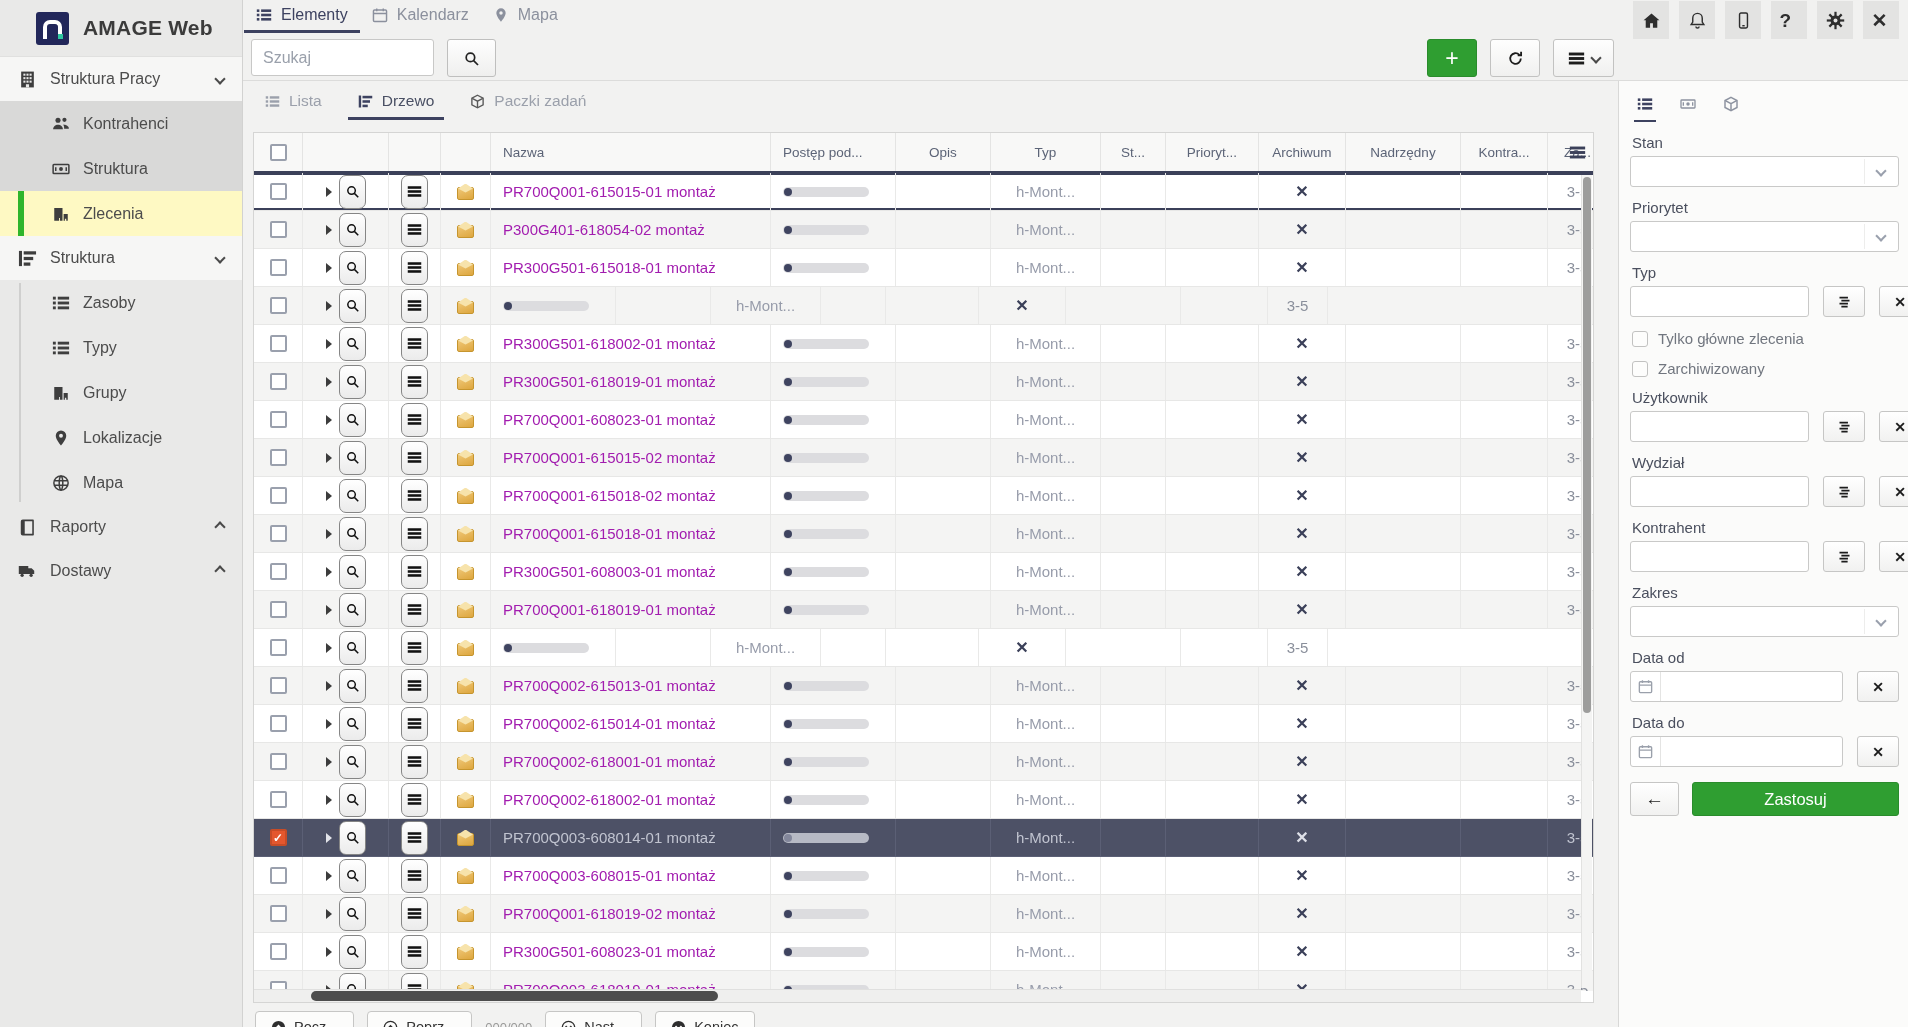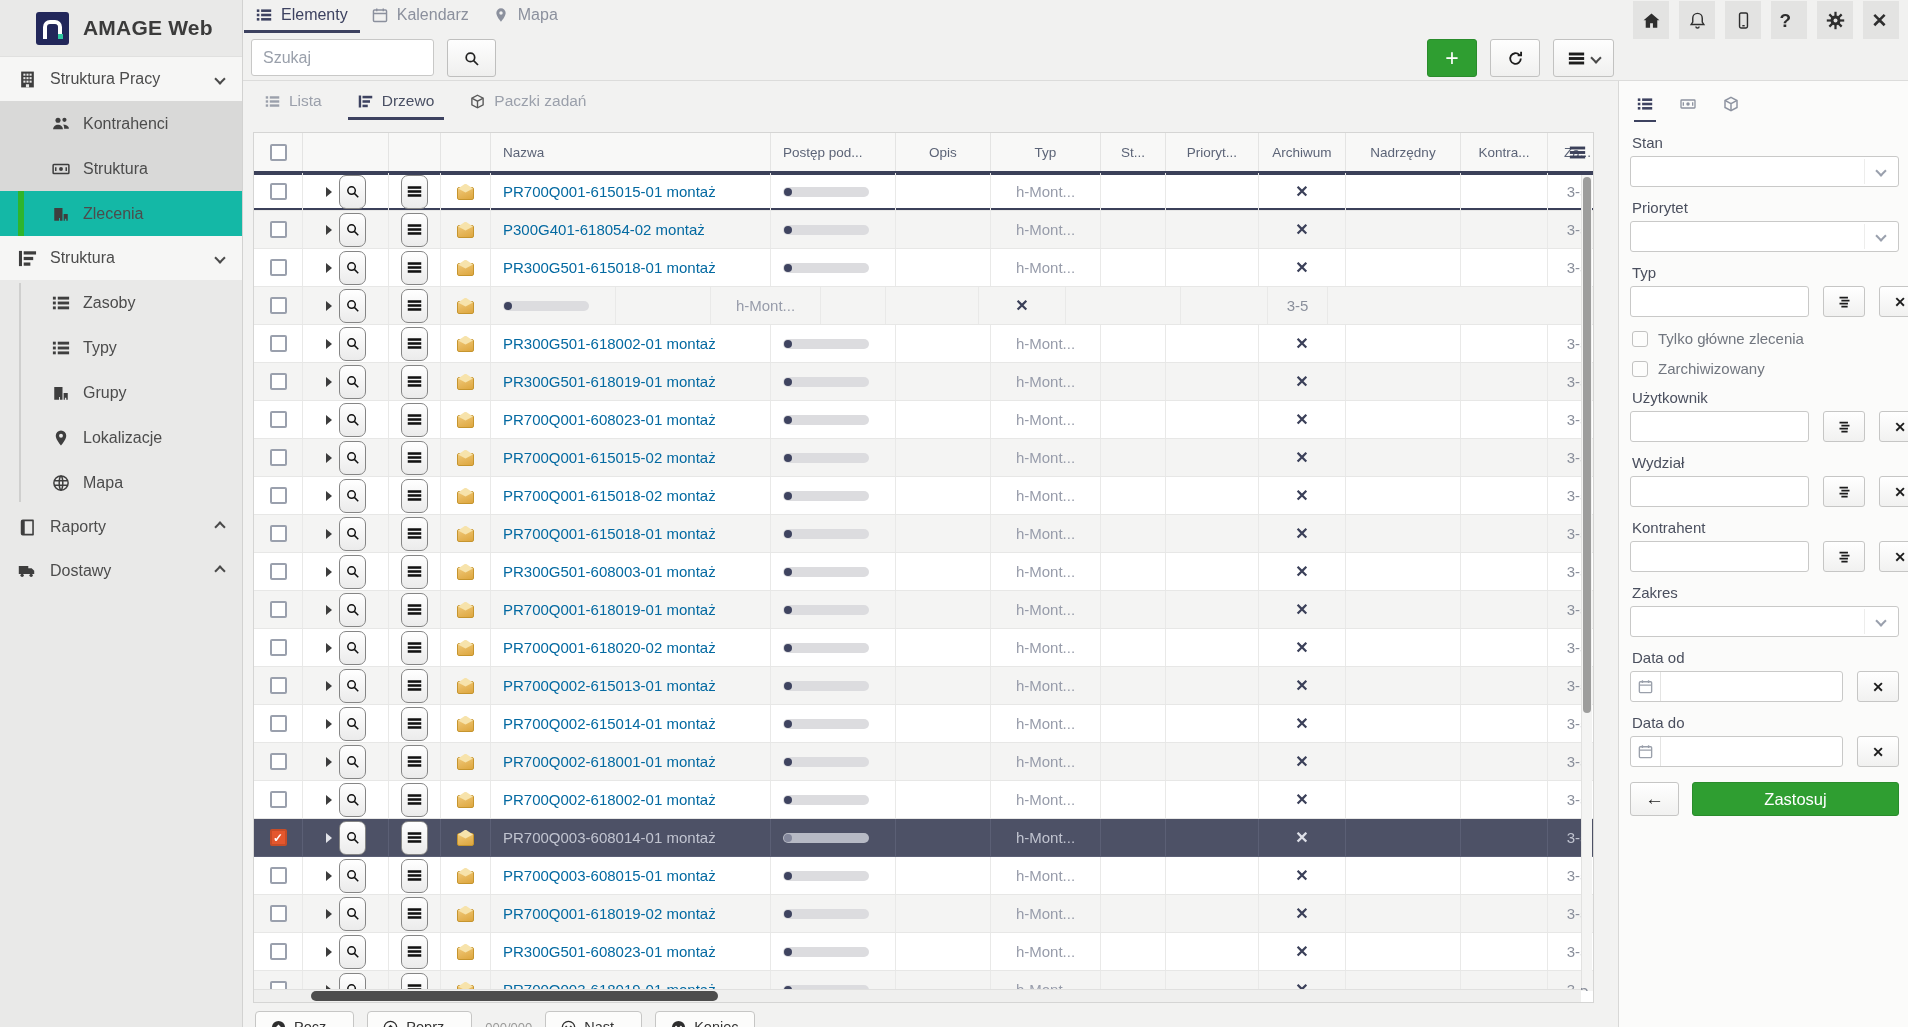--- a/index.html
+++ b/index.html
@@ -23,21 +23,21 @@
 .app-title{font-size:21px;font-weight:700;color:#3b3b3b;margin-left:14px;letter-spacing:.2px}
 .side-sec{height:44px;display:flex;align-items:center;padding:0 18px;font-size:16px;color:#4c4c4c;cursor:pointer}
 .side-sec.open{background:#f6f6f5}
 .side-sec .ic{width:19px;height:19px;margin-right:13px;color:#3e3e3e;flex:none}
 .side-sec .chev{margin-left:auto}
 .sub-block.shaded{background:#d9d9d8}
 .sub-block.lined{position:relative}
 .sub-block.lined::before{content:"";position:absolute;left:19px;top:3px;bottom:3px;width:2px;background:#cfcfce}
 .sub-item{height:45px;display:flex;align-items:center;padding-left:52px;font-size:16px;color:#4c4c4c;position:relative;cursor:pointer}
 .sub-item .ic{width:18px;height:18px;margin-right:13px;color:#3e3e3e;flex:none}
-.sub-item.active{background:#14b8a6}
+.sub-item.active{background:#fef9c3}
 .sub-item.active::before{content:"";position:absolute;left:18px;top:0;bottom:0;width:6px;background:#2eb52c}
 .collapse-row{height:44px;display:flex;align-items:center;padding:0 20px;font-size:16px;color:#4c4c4c;margin-top:8px;cursor:pointer}
 .collapse-row .chev{margin-right:15px;border-color:#3e3e3e}
 
 
 .main{position:absolute;left:243px;top:0;right:0;bottom:0}
 .main-tabs{position:absolute;left:1px;top:0;height:33px;display:flex}
 .tab{display:flex;align-items:center;gap:9px;padding:0 12px;font-size:16px;color:#8b909d;border-bottom:3px solid transparent;cursor:pointer}
 .tab .ic{width:16px;height:16px;color:#8b909d}
 .tab.active{color:#3d4260;border-bottom-color:#3d4260}
@@ -71,21 +71,21 @@
 .tablebox{position:absolute;left:10px;top:51px;width:1341px;height:871px;background:#fff;border:1px solid #d5d5d4;overflow:hidden}
 .thead{height:40px;display:flex;background:#f8f8f7;border-bottom:2px solid #3b4059;position:relative;overflow:hidden}
 .hcell{flex:none;display:flex;align-items:center;justify-content:center;font-size:13.5px;color:#5c6477;border-right:1px solid #e4e4e3;overflow:hidden;white-space:nowrap;cursor:pointer}
 .hcell.left{justify-content:flex-start;padding-left:12px}
 .cols-corner{position:absolute;right:7px;top:11px;width:17px;height:17px;color:#3b4059;cursor:pointer}
 .tbody{height:818px;overflow:hidden}
 .trow{height:38px;display:flex;border-bottom:1px solid #e7e7e6;background:#fff;overflow:hidden}
 .trow:nth-child(even){background:#f4f4f3}
 .cell{flex:none;display:flex;align-items:center;justify-content:center;border-right:1px solid #e9e9e8;overflow:hidden;white-space:nowrap}
 .cell.left{justify-content:flex-start;padding-left:12px}
-.cname{font-size:15px;color:#0369a1}
+.cname{font-size:15px;color:#a21caf}
 .ctyp{font-size:15px;color:#979caa}
 .cza{font-size:15px;color:#8a8f9b}
 .cb{width:17px;height:17px;border:2px solid #9aa0ad;border-radius:2px;background:#fff;display:flex;align-items:center;justify-content:center;cursor:pointer;flex:none}
 .cb.checked{background:#e4572e;border-color:#c74c27;color:#fff;font-size:12px;font-weight:700}
 .caret{width:0;height:0;border-left:6px solid #3c3c3c;border-top:5px solid transparent;border-bottom:5px solid transparent;margin-right:7px;cursor:pointer}
 .mini{width:27px;height:34px;border:1px solid #858585;border-radius:7px;background:linear-gradient(#fff,#ebebeb);display:flex;align-items:center;justify-content:center;color:#111;padding:0}
 .mini .ic{width:15px;height:15px}
 .cube{width:17px;height:16px;position:relative;flex:none}
 .cube::before{content:"";position:absolute;left:0;right:0;top:3px;bottom:0;background:linear-gradient(160deg,#f0c878,#dda63e);border:1px solid #c6952e;border-radius:2px}
 .cube::after{content:"";position:absolute;left:1px;right:1px;top:0;height:9px;background:#f7e3ab;clip-path:polygon(50% 0,100% 55%,50% 100%,0 55%)}
@@ -1015,21 +1015,20 @@
                       <rect x="1" y="3" width="18" height="3.4"></rect>
                       <rect x="1" y="8.3" width="18" height="3.4"></rect>
                       <rect x="1" y="13.6" width="18" height="3.4"></rect>
                     </svg>
                   </span>
                 </button>
               </div>
               <div class="cell" style="width: 50px;">
                 <span class="cube"></span>
               </div>
-              <div class="cell left cname" style="width: 280px;">PR700Q001-618020-02 montaż</div>
               <div class="cell left" style="width: 125px;">
                 <span class="prog"></span>
               </div>
               <div class="cell" style="width: 95px;"></div>
               <div class="cell ctyp" style="width: 110px;">h-Mont...</div>
               <div class="cell" style="width: 65px;"></div>
               <div class="cell" style="width: 93px;"></div>
               <div class="cell" style="width: 87px;">
                 <span class="xmark">✕</span>
               </div>

